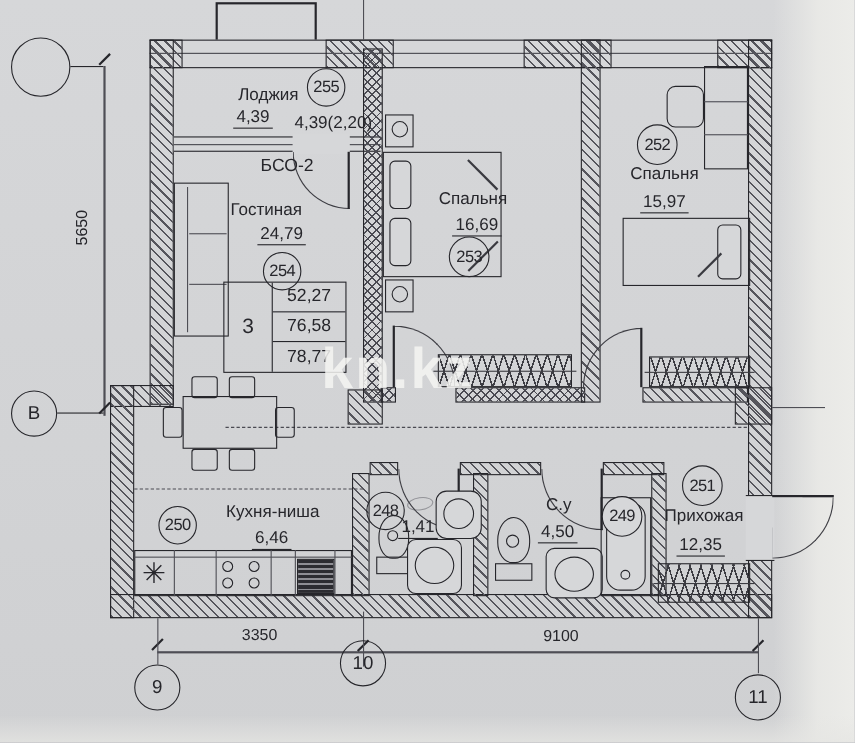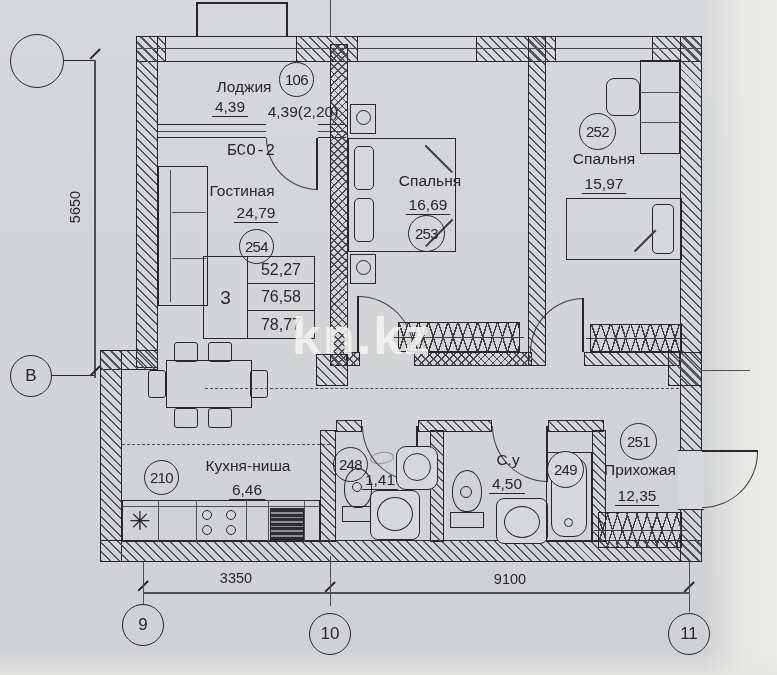--- a/index.html
+++ b/index.html
@@ -193,51 +193,51 @@
   <div class="abs thin" style="left:143px;top:592px;width:547px;height:1.5px;"></div>
   <div class="abs tick" style="left:136px;top:585px;"></div>
   <div class="abs tick" style="left:323px;top:586px;"></div>
   <div class="abs tick" style="left:682px;top:586px;"></div>
   <div class="abs dim" style="left:200px;top:570px;width:72px;height:18px;">3350</div>
   <div class="abs dim" style="left:474px;top:571px;width:72px;height:18px;">9100</div>
   <div class="abs thin" style="left:143px;top:562px;width:1.2px;height:42px;"></div>
   <div class="abs thin" style="left:330px;top:556px;width:1.2px;height:50px;"></div>
   <div class="abs thin" style="left:689px;top:562px;width:1.2px;height:50px;"></div>
   <div class="abs gcirc" style="left:122px;top:604px;width:42px;height:42px;">9</div>
-  <div class="abs gcirc" style="left:309px;top:613px;width:42px;height:42px;">10</div>
+  <div class="abs gcirc" style="left:309px;top:582px;width:42px;height:42px;">10</div>
   <div class="abs gcirc" style="left:668px;top:613px;width:42px;height:42px;">11</div>
 
   <div class="abs lbl" style="left:198px;top:78px;width:92px;">Лоджия</div>
   <div class="abs lbl num" style="left:200px;top:98px;width:60px;"><span>4,39</span></div>
   <div class="abs lbl" style="left:250px;top:103px;width:106px;">4,39(2,20)</div>
-  <div class="abs badge" style="left:279px;top:62px;width:35px;height:35px;">106</div>
-
-  <div class="abs lbl" style="left:214px;top:142px;width:74px;font-size:16px;font-family:Liberation Mono, monospace;">БСО-2</div>
+  <div class="abs badge" style="left:279px;top:62px;width:35px;height:35px;">255</div>
+
+  <div class="abs lbl" style="left:224px;top:142px;width:74px;font-size:16px;">БСО-2</div>
   <div class="abs lbl" style="left:200px;top:182px;width:84px;">Гостиная</div>
   <div class="abs lbl num" style="left:228px;top:204px;width:56px;"><span>24,79</span></div>
   <div class="abs badge" style="left:239px;top:229px;width:35px;height:35px;">254</div>
 
   <div class="abs sumtab" style="left:203px;top:256px;">
     <div class="c1">3</div>
     <div class="c2">52,27</div>
     <div class="c2">76,58</div>
     <div class="c2 last">78,77</div>
   </div>
 
   <div class="abs lbl" style="left:392px;top:172px;width:76px;">Спальня</div>
-  <div class="abs lbl num" style="left:400px;top:196px;width:56px;"><span>16,69</span></div>
+  <div class="abs lbl num" style="left:400px;top:196px;width:56px;text-align:right;"><span>16,69</span></div>
   <div class="abs badge" style="left:408px;top:215px;width:37px;height:37px;">253</div>
 
   <div class="abs badge" style="left:579px;top:113px;width:37px;height:37px;">252</div>
   <div class="abs lbl" style="left:566px;top:150px;width:76px;">Спальня</div>
   <div class="abs lbl num" style="left:576px;top:175px;width:56px;"><span>15,97</span></div>
 
   <div class="abs lbl" style="left:194px;top:457px;width:108px;">Кухня-ниша</div>
   <div class="abs lbl num" style="left:220px;top:481px;width:54px;"><span>6,46</span></div>
-  <div class="abs badge" style="left:144px;top:460px;width:35px;height:35px;">210</div>
+  <div class="abs badge" style="left:144px;top:460px;width:35px;height:35px;">250</div>
 
   <div class="abs badge" style="left:333px;top:447px;width:35px;height:35px;">248</div>
   <div class="abs scr" style="left:370px;top:452px;width:24px;height:12px;"></div>
   <div class="abs lbl num" style="left:356px;top:471px;width:48px;"><span>1,41</span></div>
 
   <div class="abs lbl" style="left:486px;top:451px;width:44px;">С.у</div>
   <div class="abs lbl num" style="left:482px;top:475px;width:50px;"><span>4,50</span></div>
   <div class="abs badge" style="left:547px;top:451px;width:37px;height:37px;background:#d6d7d9;">249</div>
 
   <div class="abs badge" style="left:620px;top:423px;width:37px;height:37px;">251</div>

